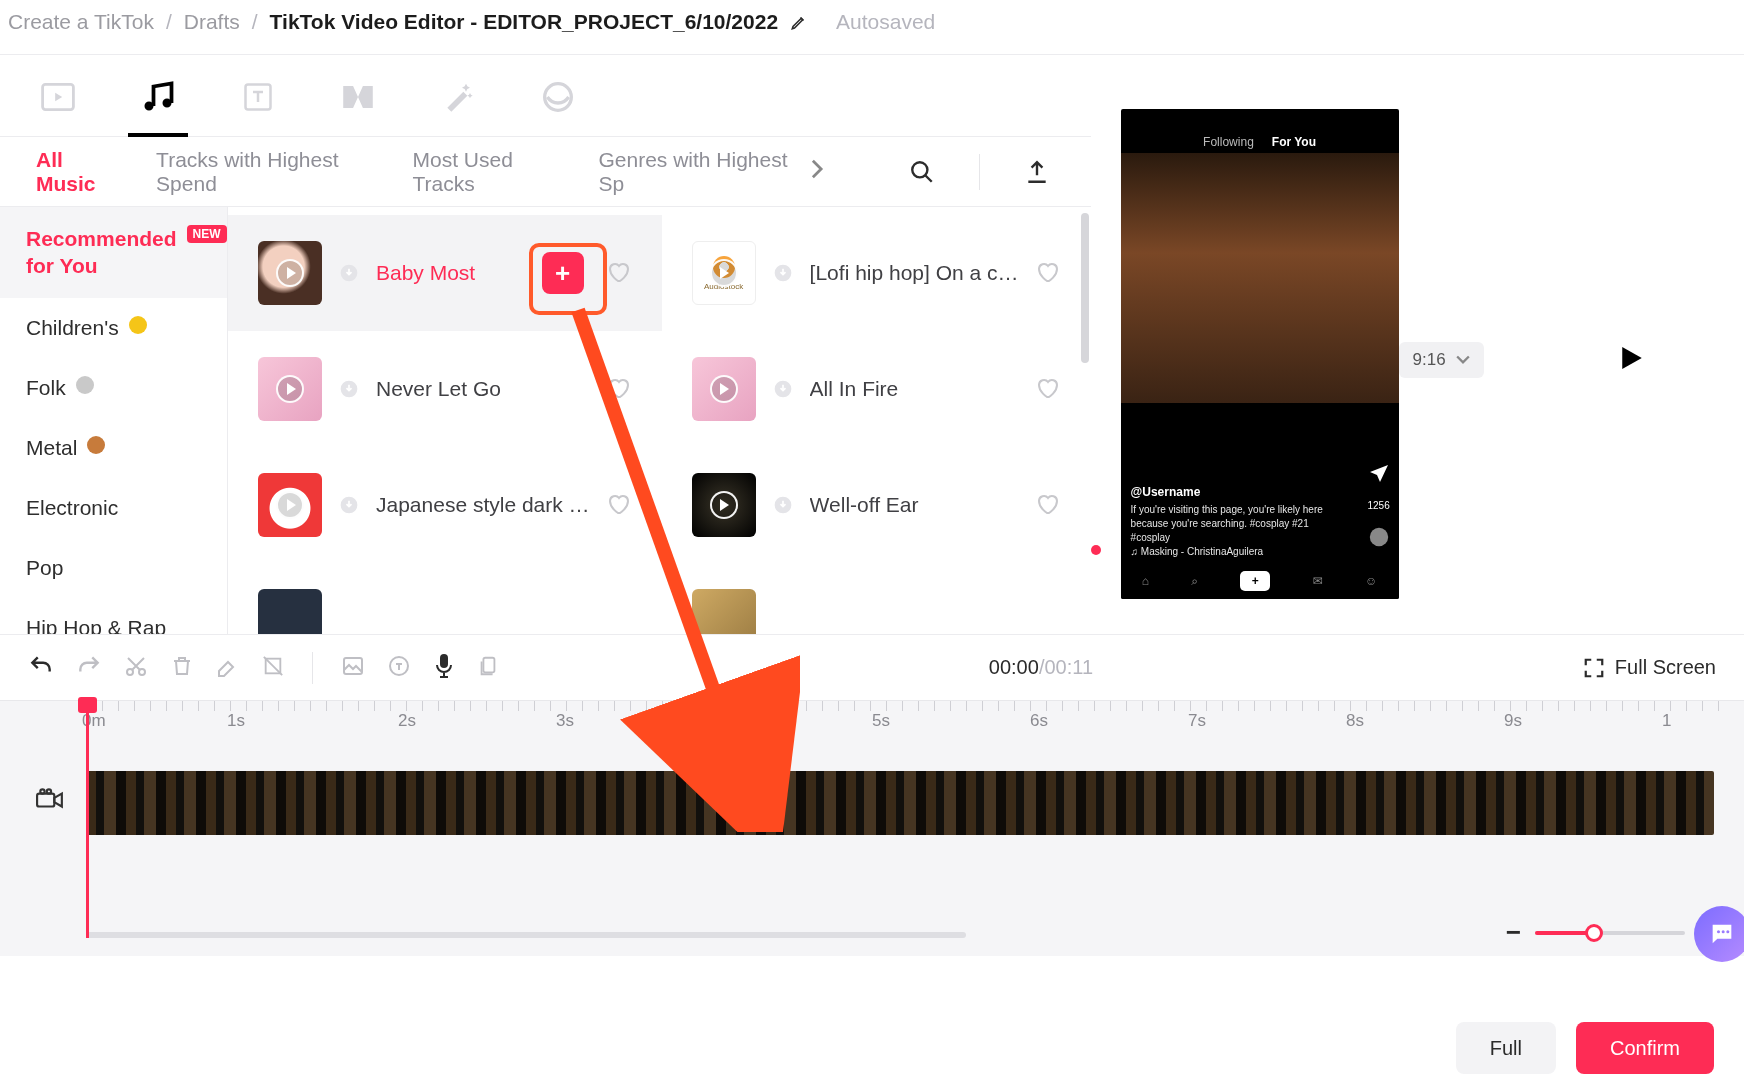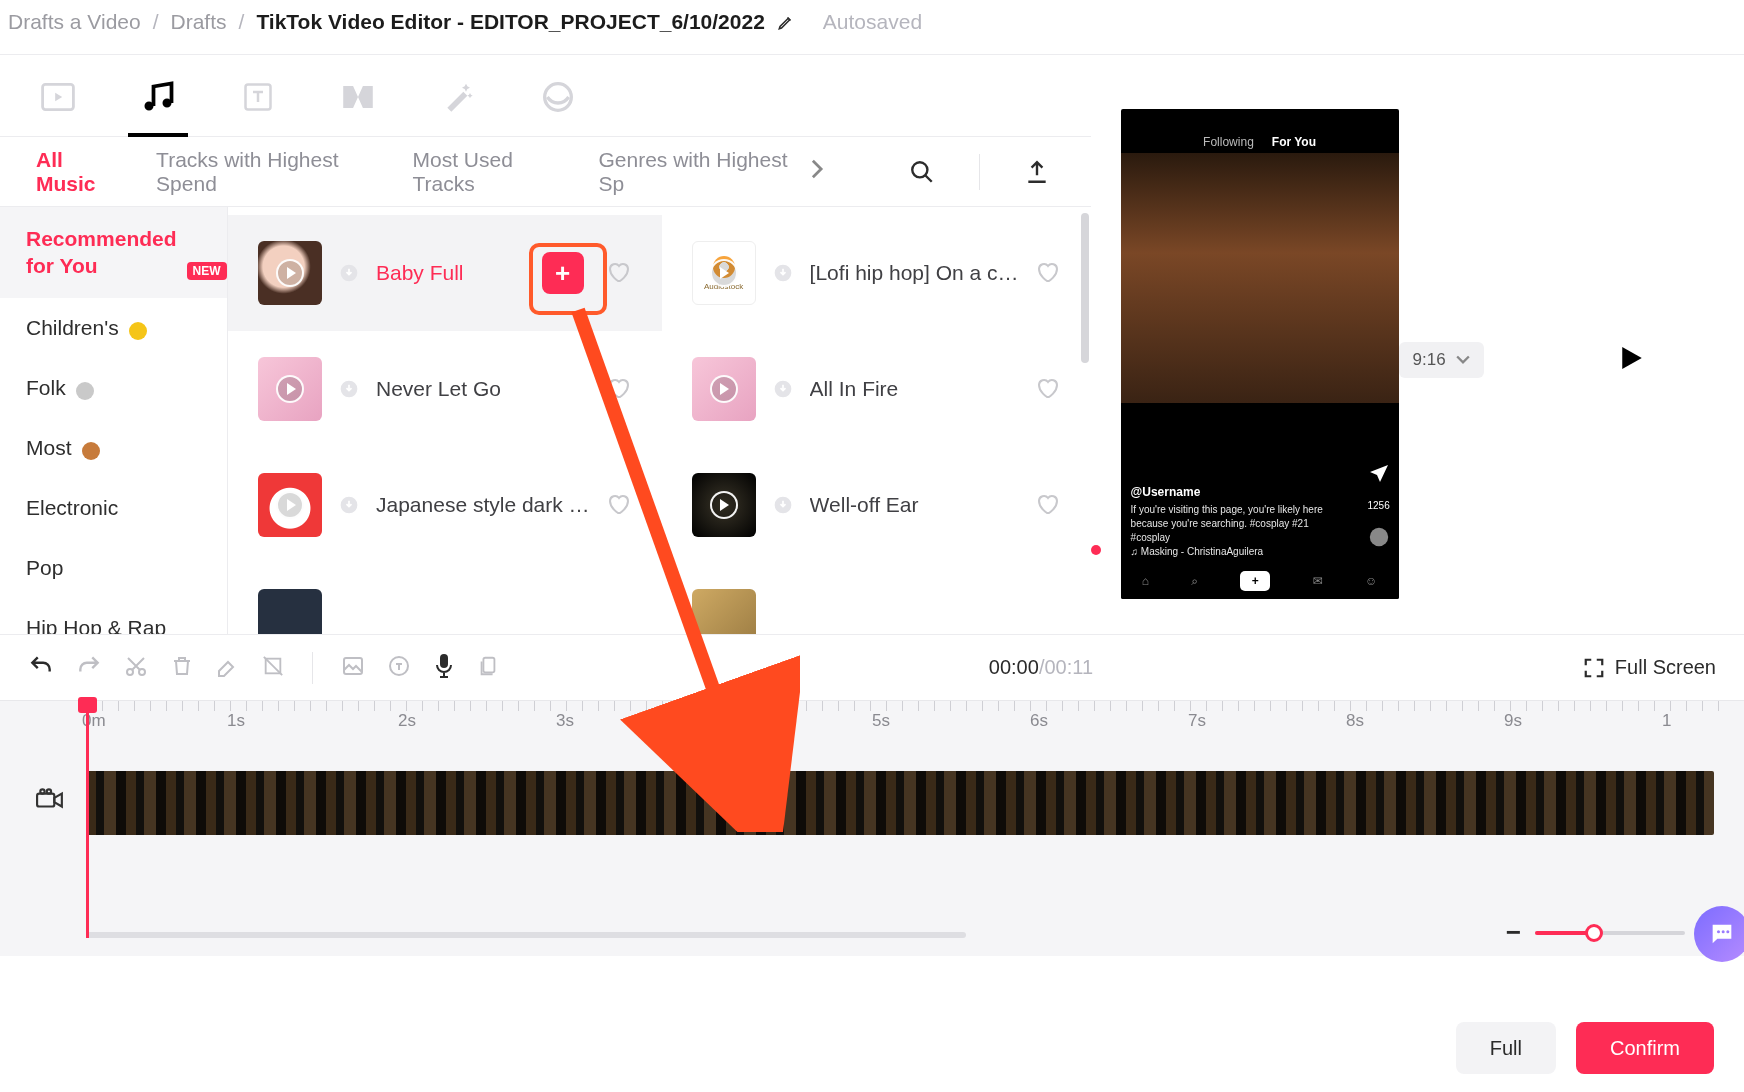--- a/index.html
+++ b/index.html
@@ -27,21 +27,21 @@
 .music-tabs { display: flex; align-items: center; padding: 0 36px; height: 70px; border-bottom: 1px solid #ececef; gap: 40px; color:#8e8e96; font-size: 21px; position: relative; }
 .music-tabs .mtab.active { color:#fe2c55; font-weight: 600; }
 .music-tabs .spacer { flex: 1; }
 .mtab-arrow { color:#888; margin-left:-20px; }
 .icon-btn { width: 40px; height: 40px; display:flex; align-items:center; justify-content:center; color:#2c2c2c; cursor:pointer; }
 .divider-v { width:1px; height:36px; background:#e6e6e9; }
 
 
 .music-body { display:flex; flex:1; min-height:0; }
 .genre-sidebar { width:228px; border-right:1px solid #ececef; overflow:hidden; }
-.genre-item { padding: 18px 26px; font-size: 21px; color:#2e2e2e; display:flex; align-items:flex-end; gap:10px; cursor:pointer; }
+.genre-item { padding: 18px 26px; font-size: 21px; color:#2e2e2e; display:flex; align-items:flex-start; gap:10px; cursor:pointer; }
 .genre-item.active { background:#f5f5f7; color:#fe2c55; font-weight:600; }
 .new-badge { background:#fe2c55; color:#fff; font-size:12px; font-weight:700; padding:2px 6px; border-radius:4px; }
 .medal { width:18px; height:18px; border-radius:50%; display:inline-block; }
 .medal.gold { background:#f5c518; }
 .medal.silver { background:#c9c9c9; }
 .medal.bronze { background:#c77b3b; }
 
 .track-grid { flex:1; display:grid; grid-template-columns: 1fr 1fr; grid-auto-rows: 116px; padding: 8px 0; overflow:hidden; position:relative; }
 .track-cell { display:flex; align-items:center; gap:16px; padding: 0 30px; position:relative; }
 .track-cell.active { background:#f3f3f5; }
@@ -126,21 +126,21 @@
 
 .arrow-svg { position:absolute; left:560px; top:292px; pointer-events:none; z-index:20; }
 
 
 .chat-fab{ position:absolute; right:-6px; bottom:130px; width:56px;height:56px; background:linear-gradient(135deg,#7c6cff,#b68cff); border-radius:50%; display:flex;align-items:center;justify-content:center; color:#fff;}
 </style>
 </head>
 <body>
 
 <div class="breadcrumb">
-  <span>Drafts a Video</span>
+  <span>Create a TikTok</span>
   <span class="sep">/</span>
   <span>Drafts</span>
   <span class="sep">/</span>
   <span class="cur">TikTok Video Editor - EDITOR_PROJECT_6/10/2022</span>
   <span class="pencil">
     <svg width="18" height="18" viewBox="0 0 24 24" fill="none" stroke="#2b2b2b" stroke-width="2">
         <path d="M3 21l3-1 11-11-2-2L4 18l-1 3z"></path>
         <path d="M14 6l4 4"></path>
       </svg>
   </span>
@@ -221,21 +221,21 @@
         </div>
         <div class="genre-item">
           <span>Children's</span>
           <span class="medal gold"></span>
         </div>
         <div class="genre-item">
           <span>Folk</span>
           <span class="medal silver"></span>
         </div>
         <div class="genre-item">
-          <span>Most</span>
+          <span>Metal</span>
           <span class="medal bronze"></span>
         </div>
         <div class="genre-item">
           <span>Electronic</span>
         </div>
         <div class="genre-item">
           <span>Pop</span>
         </div>
         <div class="genre-item">
           <span>Hip Hop &amp; Rap</span>
@@ -252,21 +252,21 @@
                   <div class="tri"></div>
                 </div>
               </div>
           </div>
           <div class="dl-ic">
               <svg width="20" height="20" viewBox="0 0 24 24" fill="currentColor">
                 <circle cx="12" cy="12" r="10" fill="#e4e4e8"></circle>
                 <path d="M12 7v7m-3-3l3 3 3-3" stroke="#fff" stroke-width="2" fill="none"></path>
               </svg>
             </div>
-          <div class="track-title on">Baby Full</div>
+          <div class="track-title on">Baby Most</div>
           <div class="add-btn">+</div>
           <div class="heart"><svg width="24" height="24" viewBox="0 0 24 24" fill="none" stroke="currentColor" stroke-width="2">
                 <path d="M12 21s-8-5-8-12a5 5 0 019-3 5 5 0 019 3c0 7-8 12-8 12z"></path>
               </svg></div>
         </div>
 
         <div class="track-cell">
           <div class="thumb audiostock">
             <div class="as-dot"></div>
             <div style="font-size:8px;color:#8a6a30">Audiostock</div>

